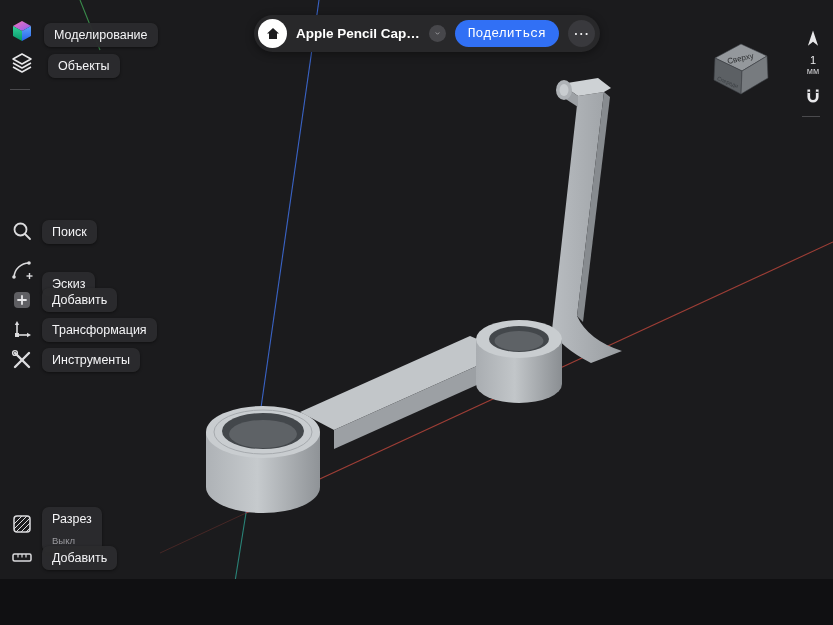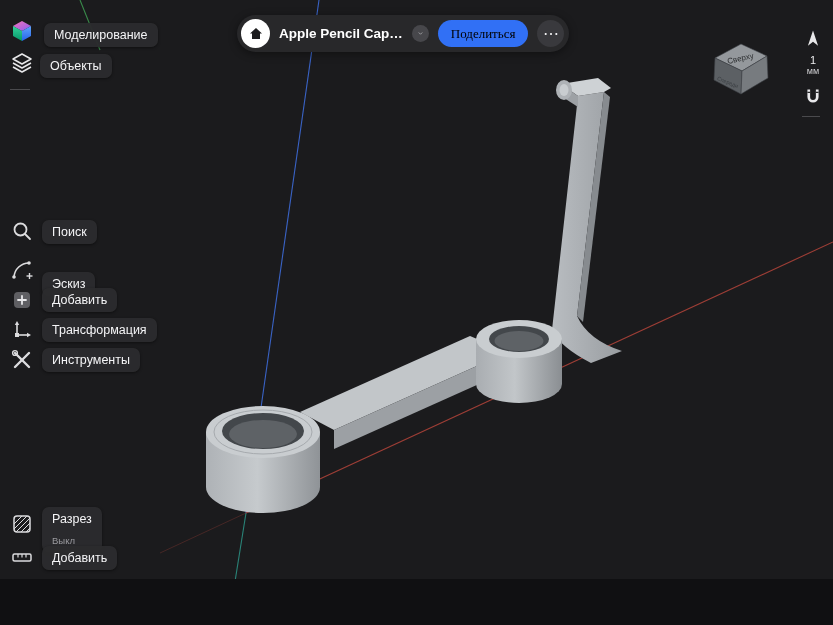--- a/index.html
+++ b/index.html
@@ -16,31 +16,31 @@
     white-space:nowrap;box-shadow:0 1px 3px rgba(0,0,0,.45);
   }
   .pill .sub{display:block;font-size:9.5px;color:#9a9a9f;margin-top:10px;}
   .ibtn{
     position:absolute;width:26px;height:26px;display:flex;align-items:center;
     justify-content:center;background:none;border:none;padding:0;cursor:pointer;
   }
   .divider{position:absolute;width:20px;height:1px;background:#4a4a4d;}
   
   .topbar{
-    position:absolute;left:237px;top:15px;height:37px;background:#28282a;
+    position:absolute;left:254px;top:15px;height:37px;background:#28282a;
     border-radius:19px;display:flex;align-items:center;gap:9px;
     padding:0 5px 0 4px;box-shadow:0 2px 8px rgba(0,0,0,.4);
   }
   .home{width:29px;height:29px;border-radius:50%;background:#ffffff;display:flex;
     align-items:center;justify-content:center;border:none;cursor:pointer;flex:0 0 auto;}
   .doc-title{font-size:13.5px;font-weight:700;color:#ffffff;}
   .chev{width:17px;height:17px;border-radius:50%;background:#47474b;display:flex;
     align-items:center;justify-content:center;border:none;cursor:pointer;flex:0 0 auto;}
-  .share{height:27px;border-radius:14px;background:#3170f5;color:#000000;font-size:13px;
-    padding:0 13px;border:none;cursor:pointer;font-family:Liberation Serif, serif;}
+  .share{height:27px;border-radius:14px;background:#3170f5;color:#ffffff;font-size:13px;
+    padding:0 13px;border:none;cursor:pointer;font-family:Liberation Mono, monospace;}
   .more{width:27px;height:27px;border-radius:50%;background:#39393d;color:#ededef;
     font-size:16px;display:flex;align-items:center;justify-content:center;border:none;cursor:pointer;}
   
   .unit{position:absolute;left:798px;top:55px;width:30px;text-align:center;color:#ececee;}
   .unit .v{font-size:11px;line-height:11px;}
   .unit .u{font-size:9px;line-height:10px;color:#cfcfd2;}
   .hbtn{
     position:absolute;width:28px;height:28px;border-radius:9px;border:none;cursor:pointer;
     display:flex;align-items:center;justify-content:center;background:#29292b;
     color:#e9e9eb;font-size:16px;font-family:inherit;
@@ -128,21 +128,21 @@
   </button>
   <span class="pill" style="left:44px;top:23px;">Моделирование</span>
 
   <button class="ibtn" style="left:8px;top:49px;width:28px;height:28px;">
     <svg width="26" height="26" viewBox="0 0 26 26">
       <polygon points="13,4 22,9 13,14 4,9" fill="none" stroke="#e8e8ea" stroke-width="1.5" stroke-linejoin="round"></polygon>
       <polyline points="4,13 13,18 22,13" fill="none" stroke="#e8e8ea" stroke-width="1.5" stroke-linejoin="round"></polyline>
       <polyline points="4,17 13,22 22,17" fill="none" stroke="#e8e8ea" stroke-width="1.5" stroke-linejoin="round"></polyline>
     </svg>
   </button>
-  <span class="pill" style="left:40px;top:54px;">Объекты</span>
+  <span class="pill" style="left:48px;top:54px;">Объекты</span>
   <div class="divider" style="left:10px;top:89px;"></div>
 
   <div class="topbar">
     <button class="home">
       <svg width="16" height="16" viewBox="0 0 16 16">
         <path d="M8,2 L14,7.5 H12 V13 H4 V7.5 H2 Z" fill="#1c1c1e"></path>
       </svg>
     </button>
     <span class="doc-title">Apple Pencil Cap…</span>
     <button class="chev">

